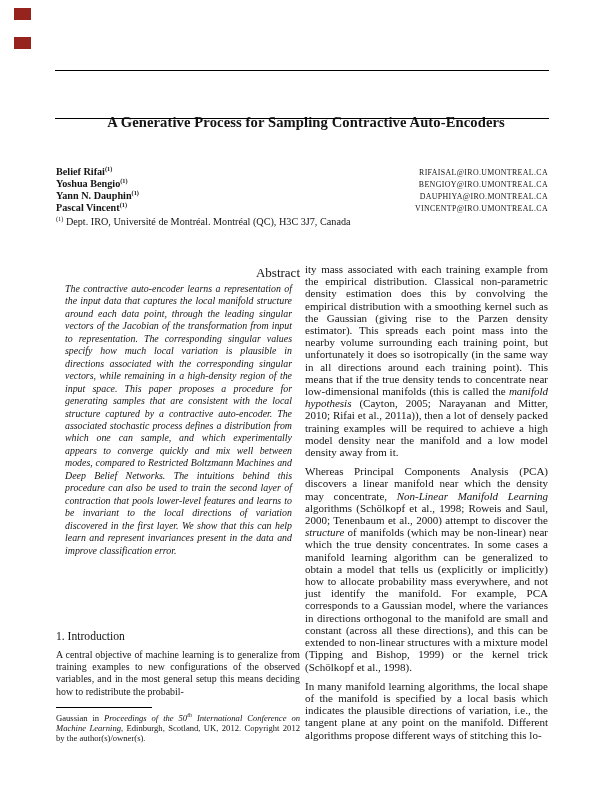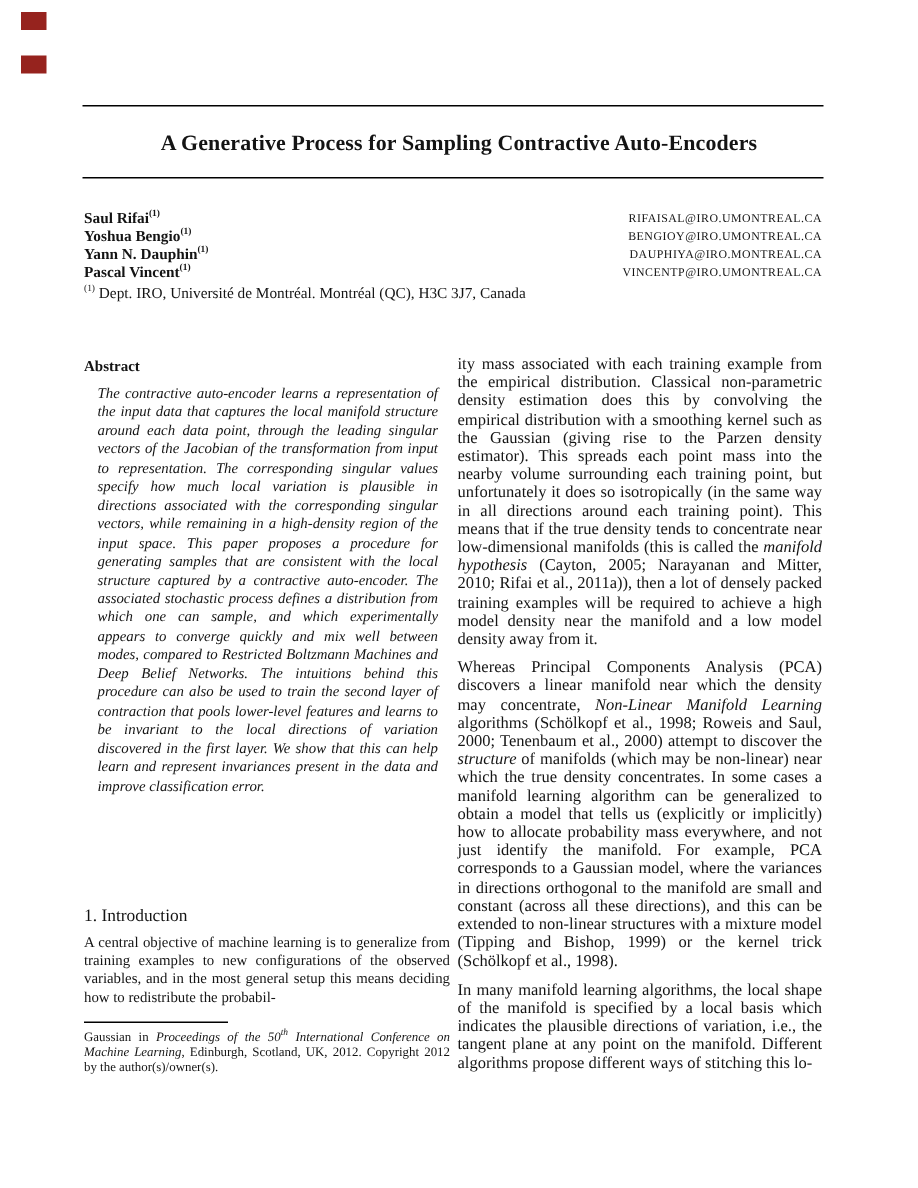--- a/index.html
+++ b/index.html
@@ -1,35 +1,35 @@
 <!DOCTYPE html>
 <html><head>
 <meta charset="utf-8">
 <style>
   html,body{margin:0;padding:0;}
   body{
     width:612px;height:792px;background:#ffffff;position:relative;
     font-family:"Liberation Serif","DejaVu Serif",serif;color:#141414;
     overflow:hidden;
   }
-  .abs{position:absolute;}
+  .abs{position:absolute;margin-top:26px;}
   .marker{position:absolute;left:14px;width:17px;height:12px;background:#96231e;}
   .marker.m1{top:8px;}
   .marker.m2{top:37px;}
   .rule{position:absolute;left:55px;width:494px;background:#000;}
   .rule.r1{top:70px;height:1.4px;}
   .rule.r2{top:118px;height:1.2px;}
   .title{top:88px;left:0;width:612px;text-align:center;font-weight:bold;font-size:14.6px;letter-spacing:.1px;}
   .authors{top:139px;left:56px;width:492px;}
   .author-row{display:flex;justify-content:space-between;align-items:baseline;height:11.9px;}
   .author-name{font-weight:bold;font-size:10.2px;white-space:nowrap;}
   .author-name sup,.affil sup,.footnote sup{font-size:6.3px;}
   .author-email{font-size:7.9px;letter-spacing:.35px;text-transform:uppercase;white-space:nowrap;}
   .affil{top:189px;left:56px;width:492px;font-size:10.2px;}
-  .abstract-heading{top:239px;left:56px;width:244px;text-align:left;font-weight:bold;font-size:10px;}
+  .abstract-heading{top:239px;left:56px;width:244px;text-align:right;font-weight:normal;font-size:13px;}
   .abstract-body{top:257px;left:65px;width:227px;font-size:9.9px;line-height:12.45px;text-align:justify;font-style:italic;}
   .intro-heading{top:604px;left:56px;font-weight:normal;font-size:11.6px;}
   .intro-body{top:623px;left:56px;width:244px;font-size:9.9px;line-height:12.2px;text-align:justify;}
   .fnrule{top:681px;left:56px;width:96px;height:.9px;background:#000;}
   .footnote{top:684px;left:56px;width:244px;font-size:8.6px;line-height:10px;text-align:justify;}
   .col-right{top:237px;left:305px;width:243px;font-size:11px;line-height:12.2px;text-align:justify;}
   .col-right .para{margin:0 0 7px 0;}
   .it{font-style:italic;}
 </style>
 </head>
@@ -39,21 +39,21 @@
 <div class="marker m2"></div>
 
 <div class="rule r1"></div>
 
 <div class="abs title">A Generative Process for Sampling Contractive Auto-Encoders</div>
 
 <div class="rule r2"></div>
 
 <div class="abs authors">
   <div class="author-row">
-    <span class="author-name"><span>Saul Rifai</span><sup>(1)</sup></span>
+    <span class="author-name"><span>Belief Rifai</span><sup>(1)</sup></span>
     <span class="author-email">rifaisal@iro.umontreal.ca</span>
   </div>
   <div class="author-row">
     <span class="author-name"><span>Yoshua Bengio</span><sup>(1)</sup></span>
     <span class="author-email">bengioy@iro.umontreal.ca</span>
   </div>
   <div class="author-row">
     <span class="author-name"><span>Yann N. Dauphin</span><sup>(1)</sup></span>
     <span class="author-email">dauphiya@iro.montreal.ca</span>
   </div>

